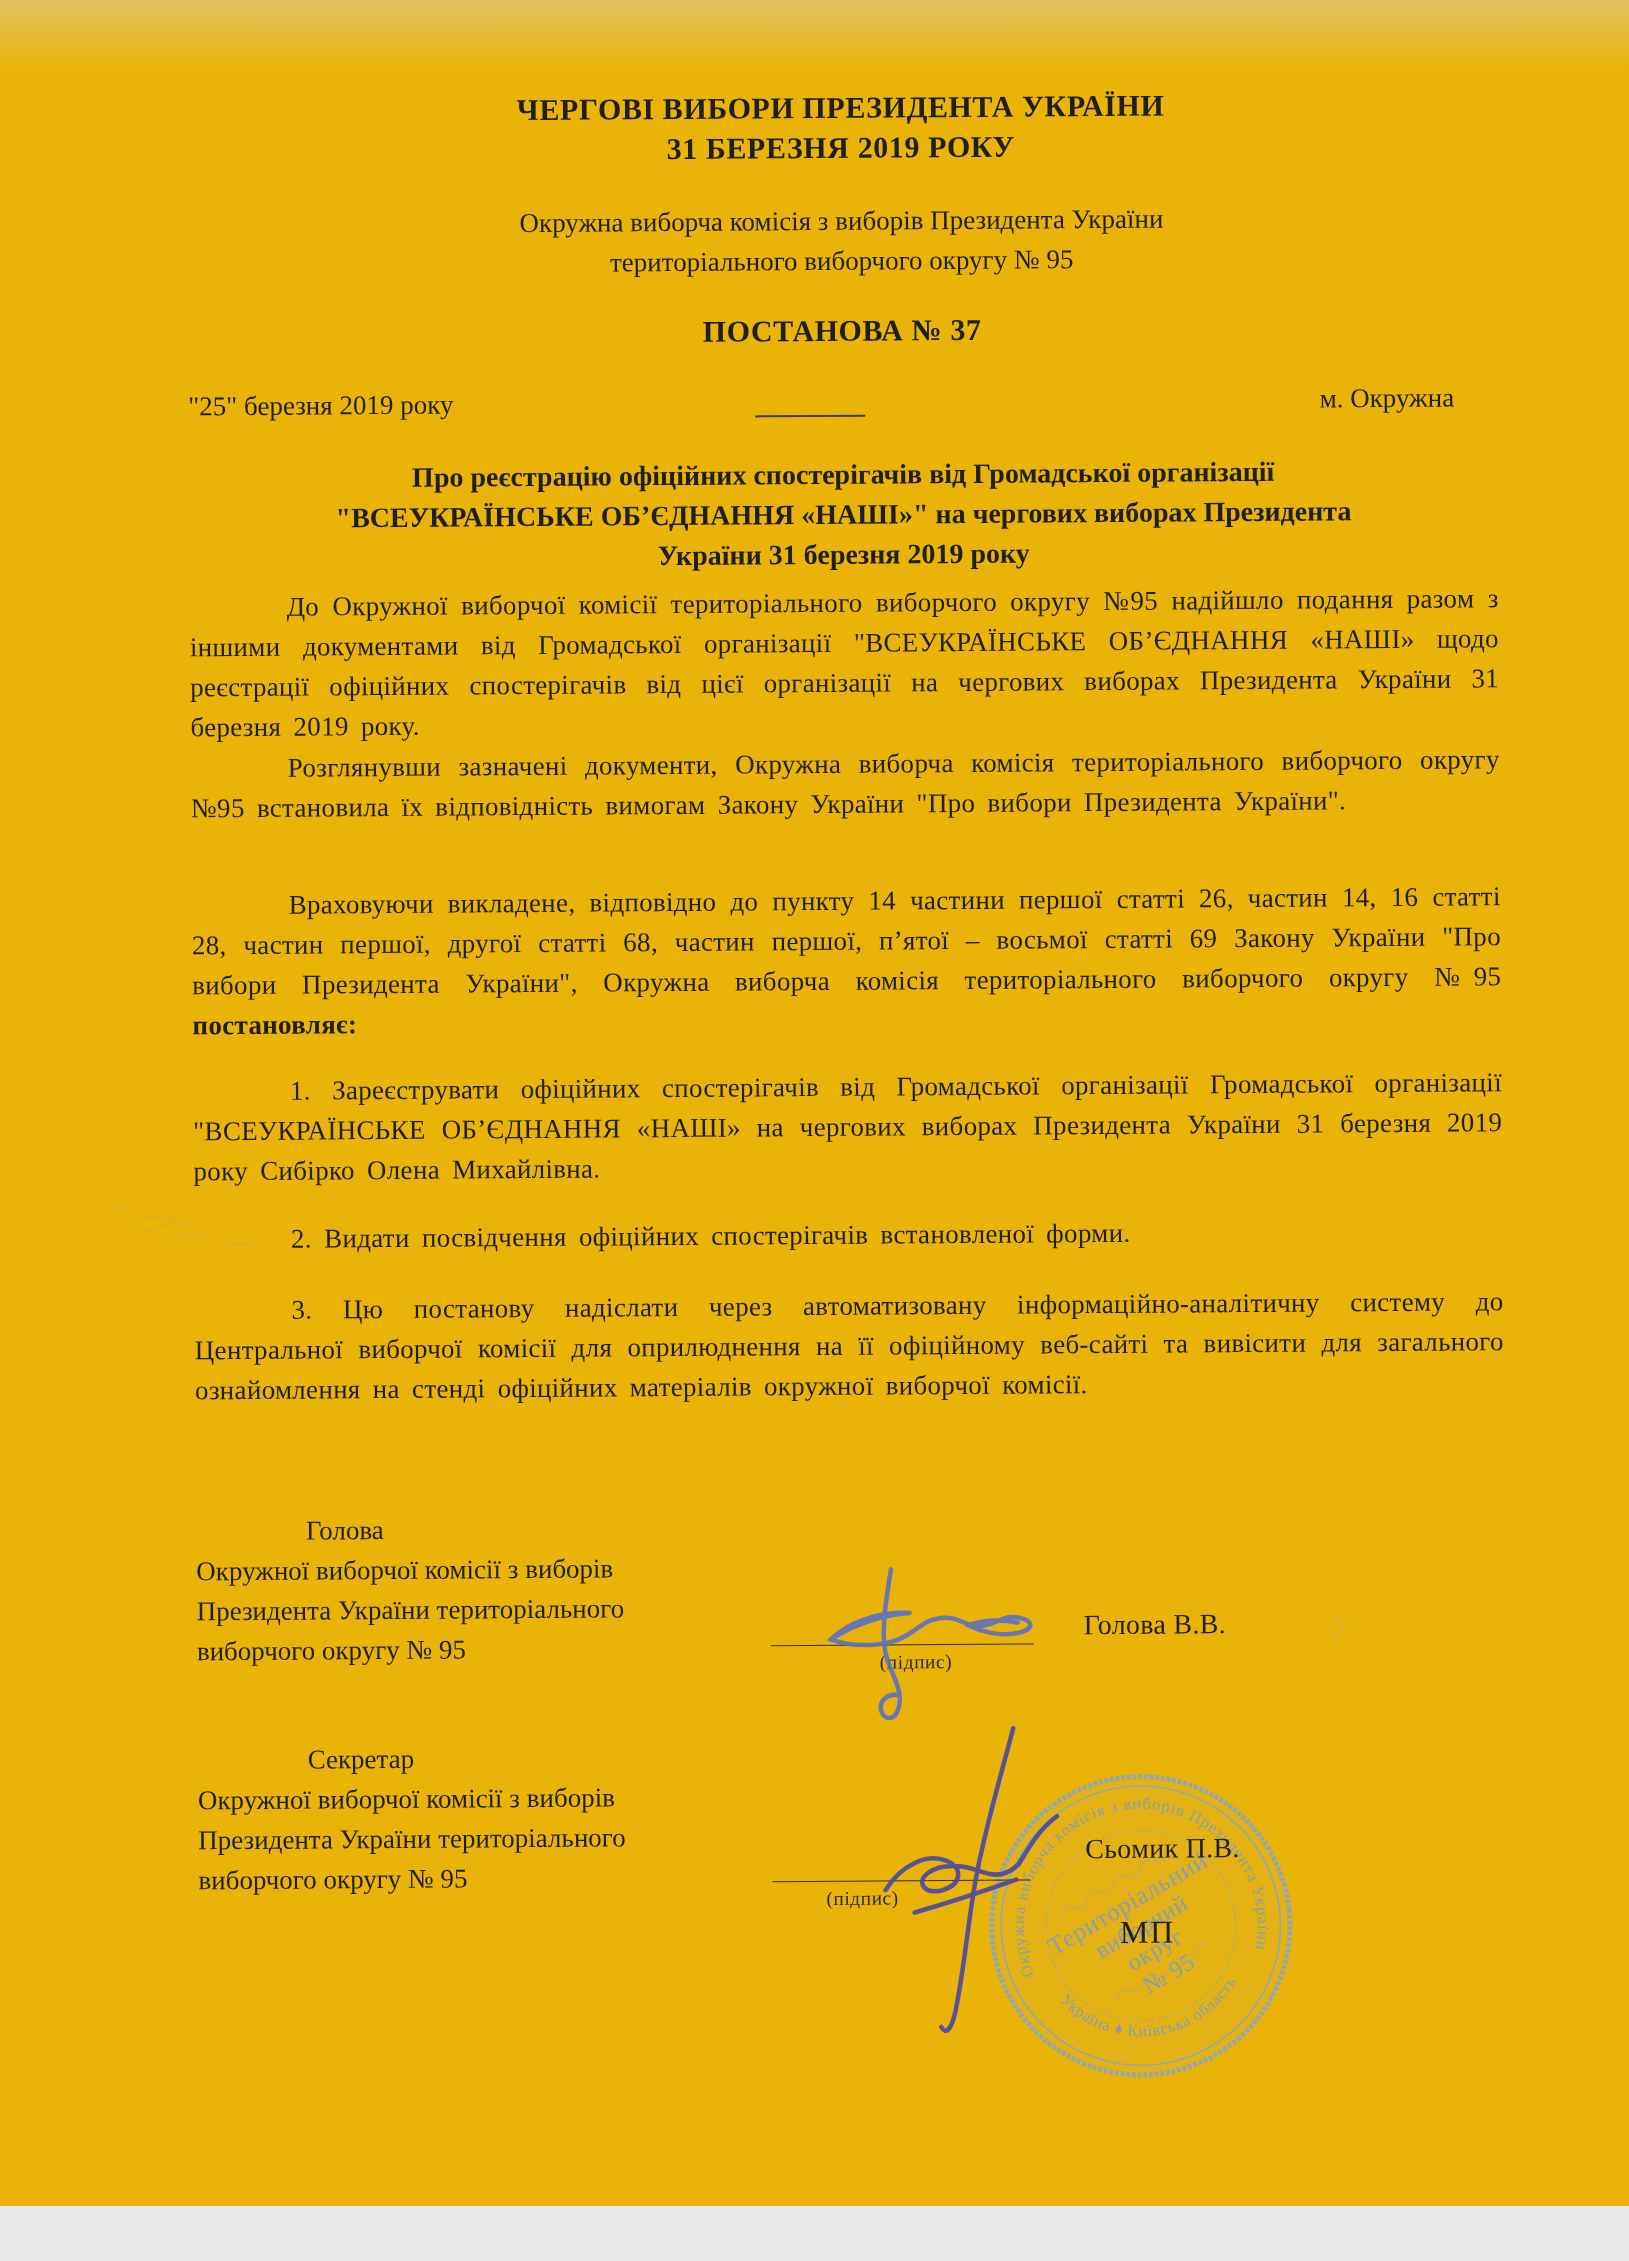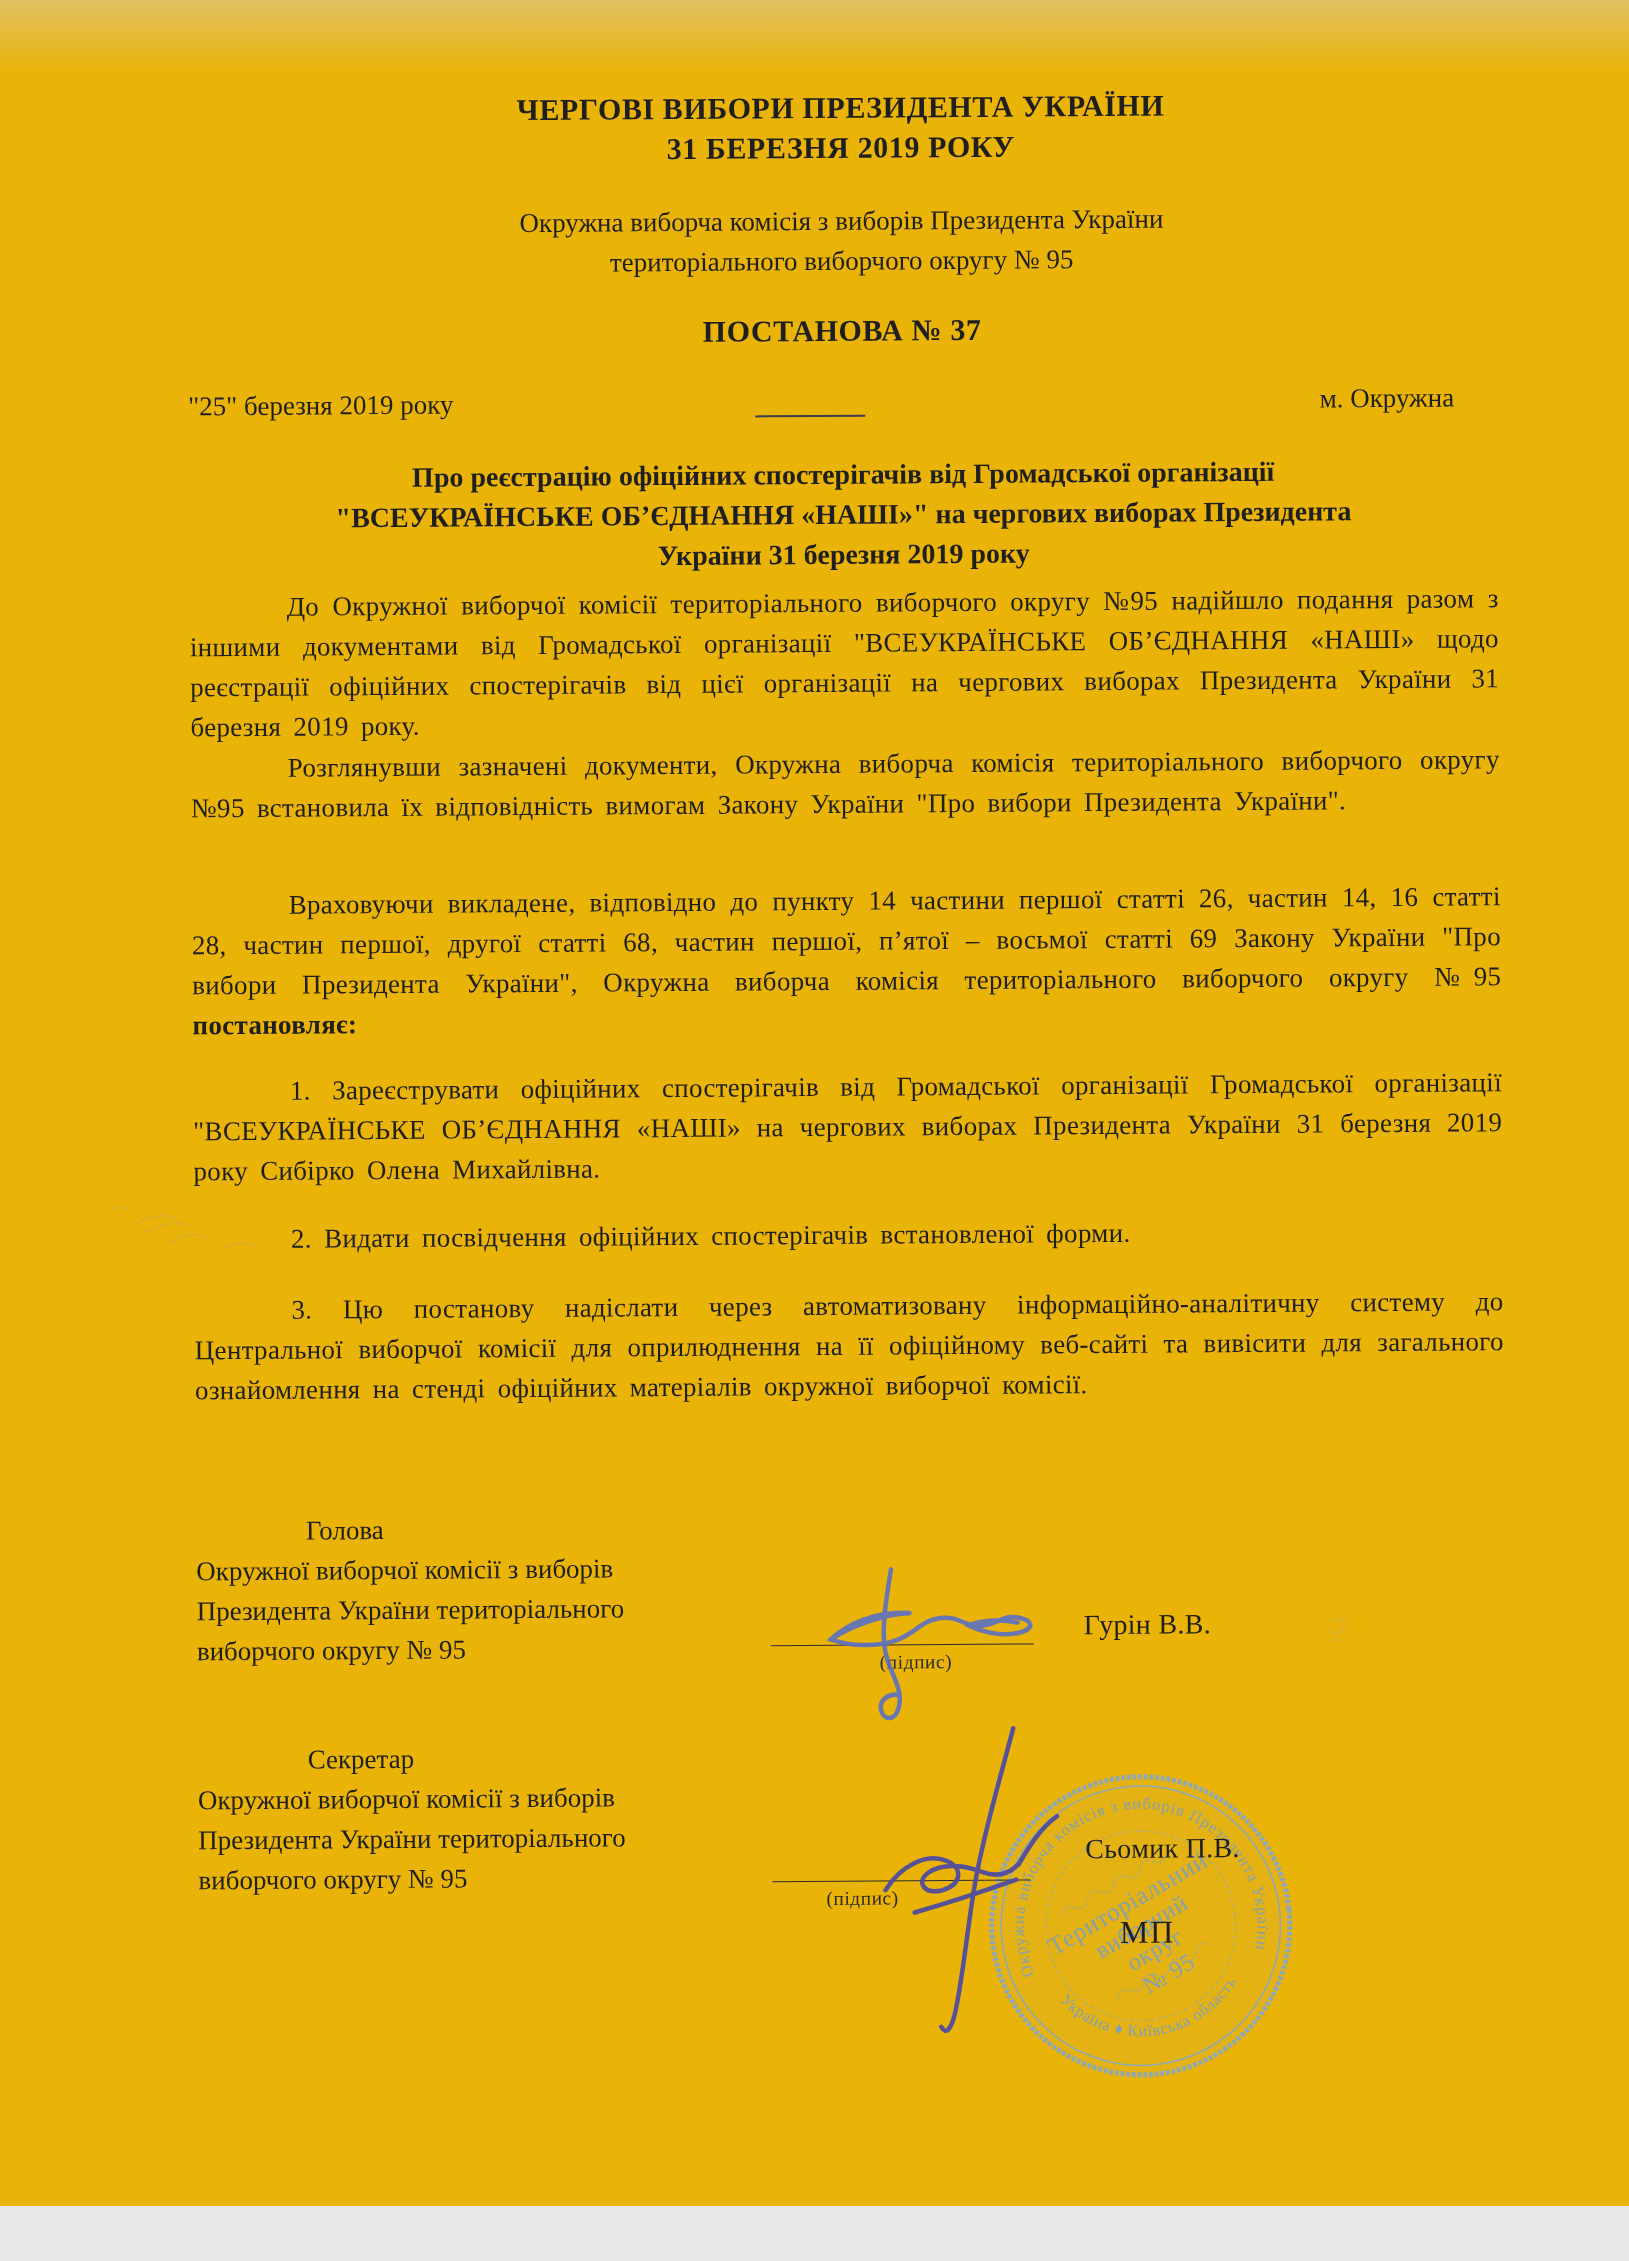--- a/index.html
+++ b/index.html
@@ -81,21 +81,21 @@
     <p class="abs para" style="top:1286px;margin:0;">3. Цю постанову надіслати через автоматизовану інформаційно-аналітичну систему до Центральної виборчої комісії для оприлюднення на її офіційному веб-сайті та вивісити для загального ознайомлення на стенді офіційних матеріалів окружної виборчої комісії.</p>
 
     <div class="abs sigblock" style="top:1507px;">
       <div class="sig-role">Голова</div>
       <div>Окружної виборчої комісії з виборів</div>
       <div>Президента України територіального</div>
       <div>виборчого округу № 95</div>
     </div>
     <div class="abs sigline" style="left:767px;top:1645px;width:263px;"></div>
     <div class="abs sigcap" style="left:783px;top:1652px;width:258px;">(підпис)</div>
-    <div class="abs signer" style="left:1080px;top:1611px;">Гурін В.В.</div>
+    <div class="abs signer" style="left:1080px;top:1611px;">Голова В.В.</div>
 
     <svg class="abs" style="left:809px;top:1557px;" width="245" height="174" viewBox="0 0 380 270">
       <g fill="none" stroke="#5a6fc5" stroke-width="7" stroke-linecap="round" opacity="0.9">
         <path d="M 122 20 C 112 78, 104 128, 116 162 C 126 190, 140 212, 132 236 C 126 256, 108 254, 105 238 C 102 222, 118 212, 132 215"></path>
         <path d="M 150 88 C 100 84, 52 104, 28 128 C 60 140, 102 140, 130 130 C 162 118, 168 100, 198 96 C 228 92, 236 112, 266 108 C 290 104, 296 92, 318 96 C 342 100, 346 114, 318 120 C 288 126, 258 116, 242 108 C 258 100, 290 98, 318 104"></path>
         <path d="M 28 128 C 62 106, 110 90, 150 88"></path>
       </g>
     </svg>
 
     <svg class="abs" style="left:977px;top:1770px;" width="316" height="316" viewBox="0 0 500 500">

